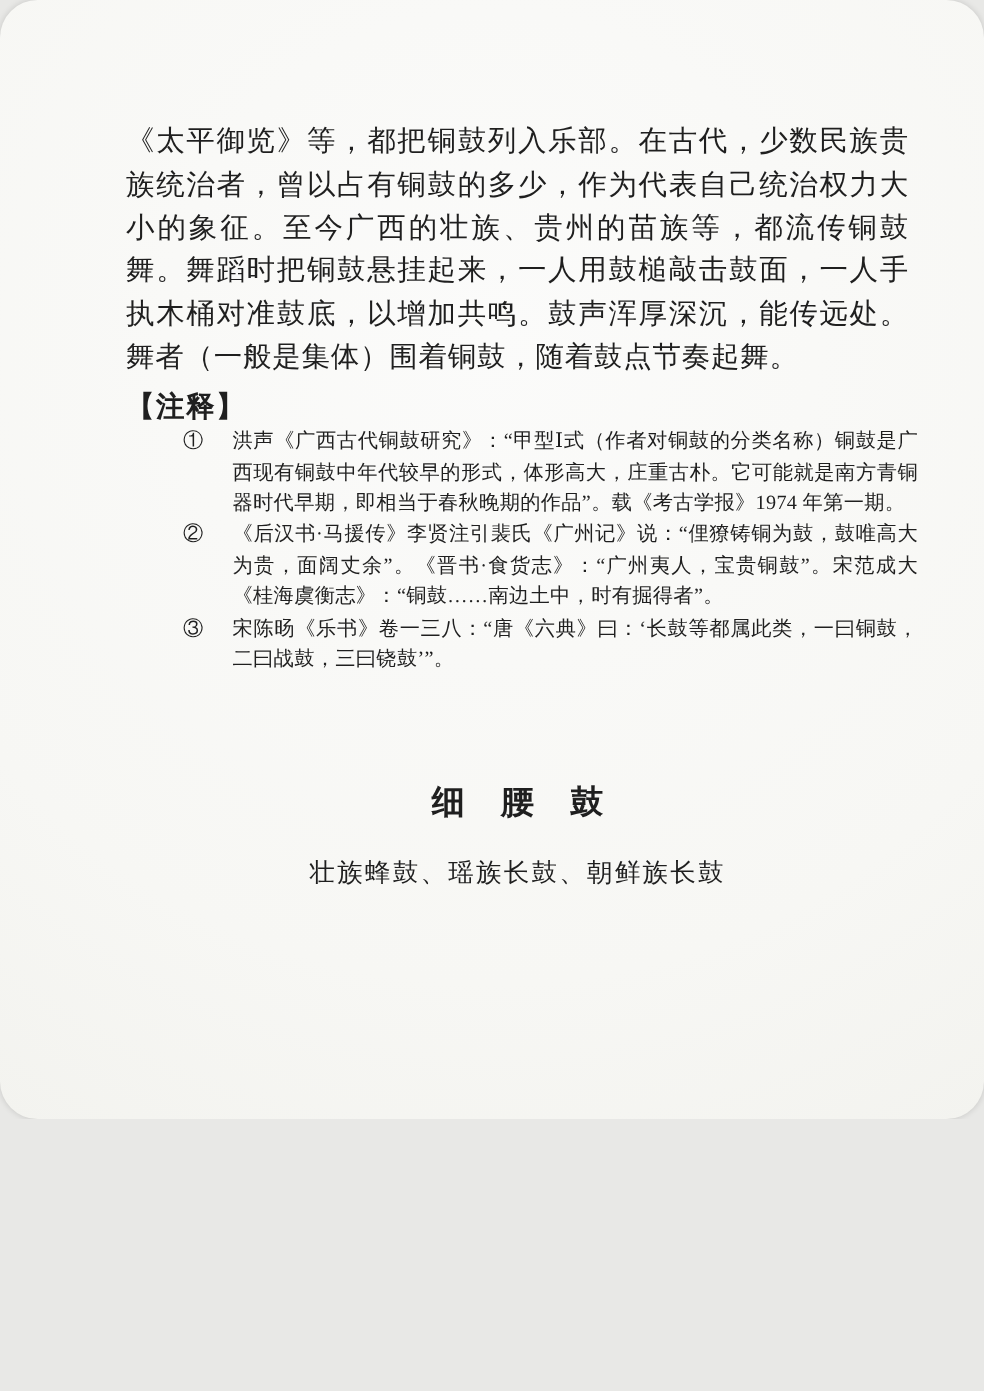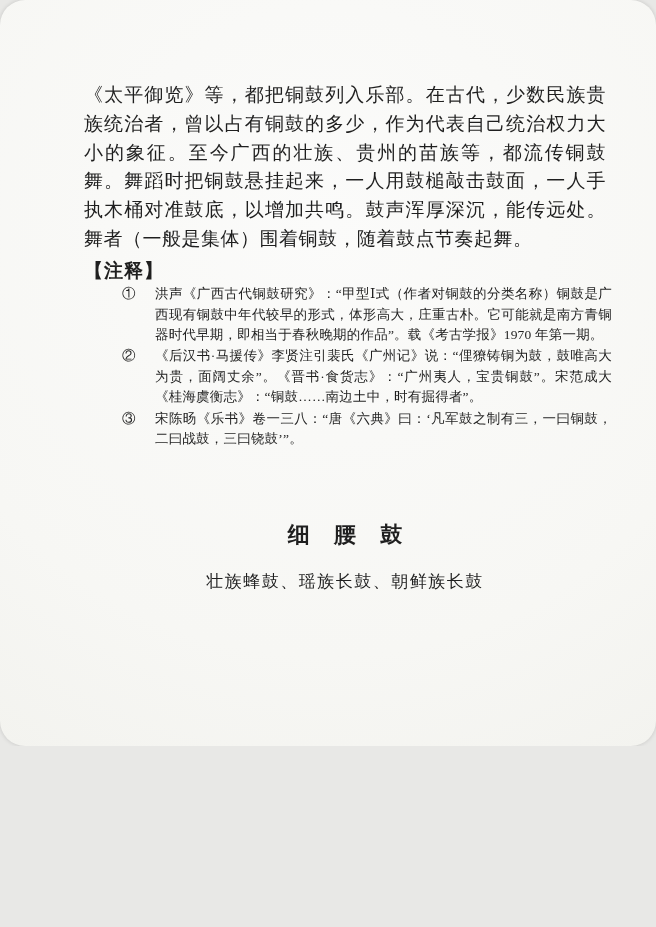--- a/index.html
+++ b/index.html
@@ -62,29 +62,29 @@
 
 <div class="page">
 
   <div class="para p-cont">《太平御览》等，都把铜鼓列入乐部。在古代，少数民族贵族统治者，曾以占有铜鼓的多少，作为代表自己统治权力大小的象征。至今广西的壮族、贵州的苗族等，都流传铜鼓舞。舞蹈时把铜鼓悬挂起来，一人用鼓槌敲击鼓面，一人手执木桶对准鼓底，以增加共鸣。鼓声浑厚深沉，能传远处。舞者（一般是集体）围着铜鼓，随着鼓点节奏起舞。</div>
 
   <div class="notes-heading">【注释】</div>
 
   <div class="notes">
     <div class="note">
       <span class="nmark">①</span>
-      <span class="ntext">洪声《广西古代铜鼓研究》：“甲型Ⅰ式（作者对铜鼓的分类名称）铜鼓是广西现有铜鼓中年代较早的形式，体形高大，庄重古朴。它可能就是南方青铜器时代早期，即相当于春秋晚期的作品”。载《考古学报》1970 年第一期。</span>
+      <span class="ntext">洪声《广西古代铜鼓研究》：“甲型Ⅰ式（作者对铜鼓的分类名称）铜鼓是广西现有铜鼓中年代较早的形式，体形高大，庄重古朴。它可能就是南方青铜器时代早期，即相当于春秋晚期的作品”。载《考古学报》1974 年第一期。</span>
     </div>
     <div class="note">
       <span class="nmark">②</span>
       <span class="ntext">《后汉书·马援传》李贤注引裴氏《广州记》说：“俚獠铸铜为鼓，鼓唯高大为贵，面阔丈余”。《晋书·食货志》：“广州夷人，宝贵铜鼓”。宋范成大《桂海虞衡志》：“铜鼓……南边土中，时有掘得者”。</span>
     </div>
     <div class="note">
       <span class="nmark">③</span>
-      <span class="ntext">宋陈旸《乐书》卷一三八：“唐《六典》曰：‘凡军鼓之制有三，一曰铜鼓，二曰战鼓，三曰铙鼓’”。</span>
+      <span class="ntext">宋陈旸《乐书》卷一三八：“唐《六典》曰：‘长鼓等都属此类，一曰铜鼓，二曰战鼓，三曰铙鼓’”。</span>
     </div>
   </div>
 
   <div class="title">细腰鼓</div>
 
   <div class="subtitle">壮族蜂鼓、瑶族长鼓、朝鲜族长鼓</div>
 
   <div class="paras">
   </div>
 

